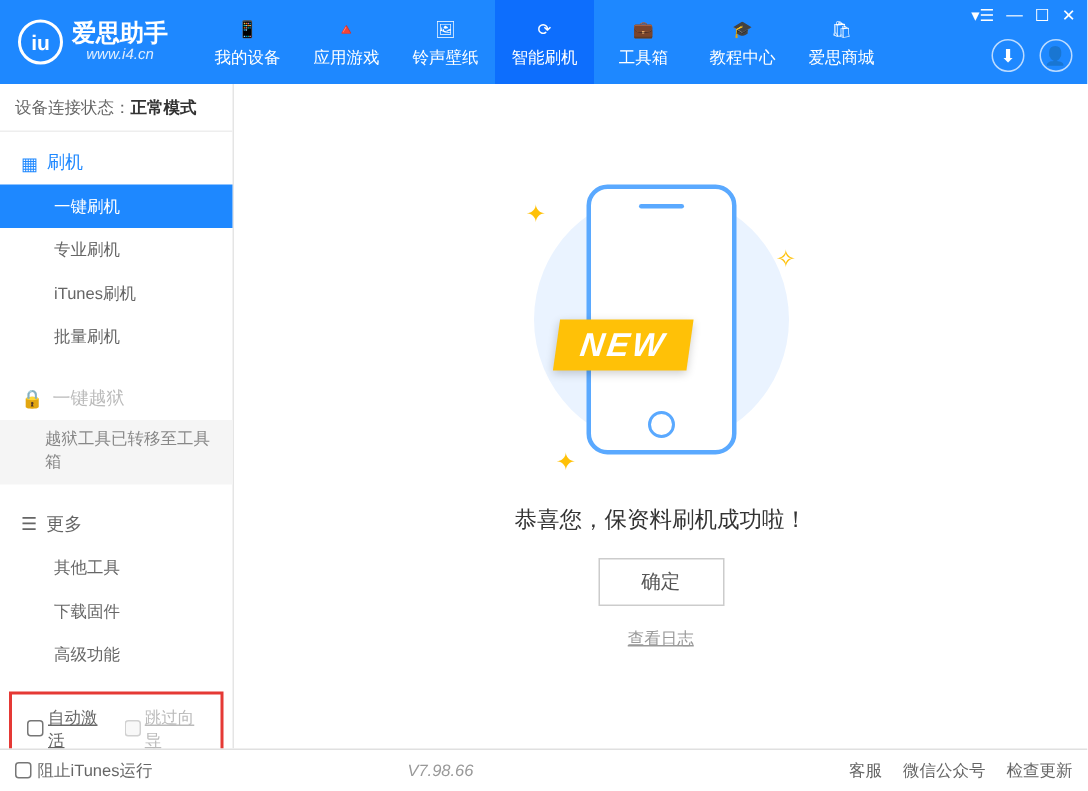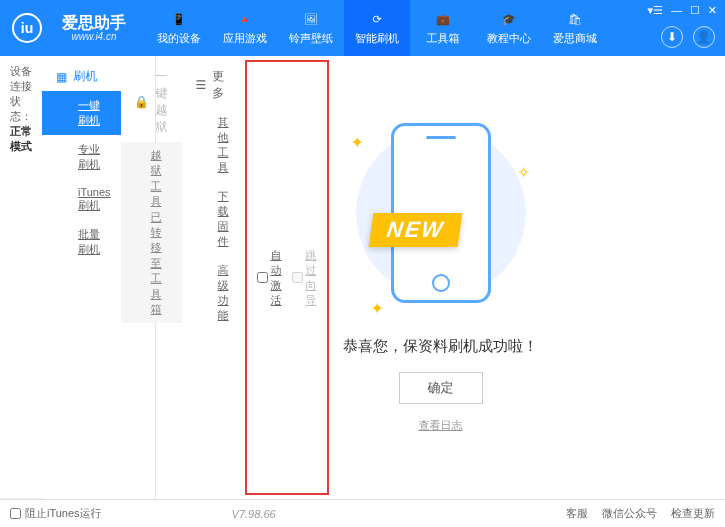--- a/index.html
+++ b/index.html
@@ -1,56 +1,56 @@
 <!DOCTYPE html>
 <html><head>
 <meta charset="utf-8">
 <style>
 * { margin: 0; padding: 0; box-sizing: border-box; font-family: "Microsoft YaHei", Arial, sans-serif; }
 body { width: 725px; height: 527px; display: flex; flex-direction: column; background: #fff; font-size: 12px; color: #333; }
 .header { background: #1e88ff; color: #fff; display: flex; align-items: center; height: 56px; padding: 0 12px; position: relative; }
-.logo-wrap { display: flex; align-items: center; gap: 20px; }
+.logo-wrap { display: flex; align-items: center; gap: 6px; }
 .logo-circle { width: 30px; height: 30px; border: 2px solid #fff; border-radius: 50%; display: flex; align-items: center; justify-content: center; font-weight: bold; font-size: 14px; }
 .logo-text { display: flex; flex-direction: column; line-height: 1.1; text-align: center; }
 .logo-text .title { font-size: 16px; font-weight: bold; }
 .logo-text .sub { font-size: 10px; opacity: 0.85; font-style: italic; }
 .nav { display: flex; margin-left: 20px; height: 100%; }
 .nav-item { display: flex; flex-direction: column; align-items: center; justify-content: center; width: 66px; height: 100%; cursor: pointer; font-size: 11px; gap: 3px; }
 .nav-item.active { background: #0d6efd; }
 .nav-item .ico { width: 18px; height: 18px; display: flex; align-items: center; justify-content: center; }
 .win-controls { position: absolute; right: 8px; top: 4px; display: flex; gap: 8px; font-size: 11px; }
 .win-controls span { cursor: pointer; }
 .header-right { position: absolute; right: 10px; bottom: 8px; display: flex; gap: 10px; }
 .circle-btn { width: 22px; height: 22px; border: 1.5px solid rgba(255,255,255,0.7); border-radius: 50%; display: flex; align-items: center; justify-content: center; cursor: pointer; font-size: 12px; }
 .body { flex: 1; display: flex; overflow: hidden; }
-.sidebar { width: 156px; border-right: 1px solid #e5e5e5; display: flex; flex-direction: row; }
+.sidebar { width: 156px; border-right: 1px solid #e5e5e5; display: flex; flex-direction: column; }
 .conn-status { padding: 8px 10px; font-size: 11px; color: #666; border-bottom: 1px solid #eee; }
 .conn-status b { color: #333; font-weight: bold; }
 .side-section { padding: 6px 0; }
 .side-cat { display: flex; align-items: center; gap: 6px; padding: 6px 14px; color: #1e88ff; font-size: 12px; }
 .side-cat.disabled { color: #bbb; }
 .side-cat.more { color: #666; }
-.side-item { padding: 7px 10px 7px 36px; font-size: 11px; color: #666; cursor: pointer; text-decoration: underline; }
+.side-item { padding: 7px 10px 7px 36px; font-size: 11px; color: #666; cursor: pointer; }
 .side-item.active { background: #1e88ff; color: #fff; }
 .side-item.box { background: #f5f5f5; padding: 6px 10px 6px 30px; line-height: 1.4; color: #888; }
 .checkbox-row { padding: 8px 10px; display: flex; gap: 10px; font-size: 11px; color: #666; border: 2px solid #e53935; margin: 4px 6px; }
 .checkbox-row label { display: flex; align-items: center; gap: 3px; text-decoration: underline; }
 .main { flex: 1; display: flex; flex-direction: column; align-items: center; justify-content: center; position: relative; }
 .phone-illustration { position: relative; width: 160px; height: 200px; margin-bottom: 14px; }
 .circle-bg { position: absolute; width: 170px; height: 170px; background: #eaf3ff; border-radius: 50%; left: -5px; top: 5px; }
 .phone { position: absolute; width: 100px; height: 180px; background: #fff; border: 3px solid #5aa9ff; border-radius: 14px; left: 30px; top: 0; }
 .phone::before { content: ""; position: absolute; width: 30px; height: 3px; background: #5aa9ff; border-radius: 3px; top: 10px; left: 50%; transform: translateX(-50%); }
 .phone::after { content: ""; position: absolute; width: 14px; height: 14px; border: 2px solid #5aa9ff; border-radius: 50%; bottom: 8px; left: 50%; transform: translateX(-50%); }
 .new-banner { position: absolute; background: #ffc107; color: #fff; font-weight: bold; font-size: 22px; font-style: italic; padding: 4px 16px; left: 10px; top: 90px; transform: skewX(-8deg); letter-spacing: 2px; box-shadow: 0 2px 6px rgba(0,0,0,0.2); }
 .sparkle { position: absolute; color: #ffc107; font-size: 16px; }
 .s1 { left: -10px; top: 10px; } .s2 { right: -10px; top: 40px; } .s3 { left: 10px; bottom: 5px; }
 .success-msg { font-size: 15px; color: #333; margin-bottom: 16px; }
 .ok-btn { padding: 6px 28px; border: 1px solid #ccc; background: #fff; cursor: pointer; font-size: 13px; color: #555; }
 .log-link { margin-top: 14px; font-size: 11px; color: #999; cursor: pointer; text-decoration: underline; }
-.footer { height: 28px; border-top: 1px solid #e0e0e0; display: flex; align-items: center; padding: 0 10px; font-size: 11px; color: #666; }
+.footer { height: 28px; border-top: 1px solid #e0e0e0; display: flex; align-items: center; padding: 0 10px; font-size: 11px; color: #666; gap: 40px; }
 .footer .left { display: flex; align-items: center; gap: 4px; }
 .footer .center { margin-left: 130px; color: #999; font-style: italic; }
 .footer .right { margin-left: auto; display: flex; gap: 14px; }
 .footer .right span { cursor: pointer; }
 input[type=checkbox] { width: 11px; height: 11px; }
 </style>
 </head>
 <body>
 
 <div class="header">

